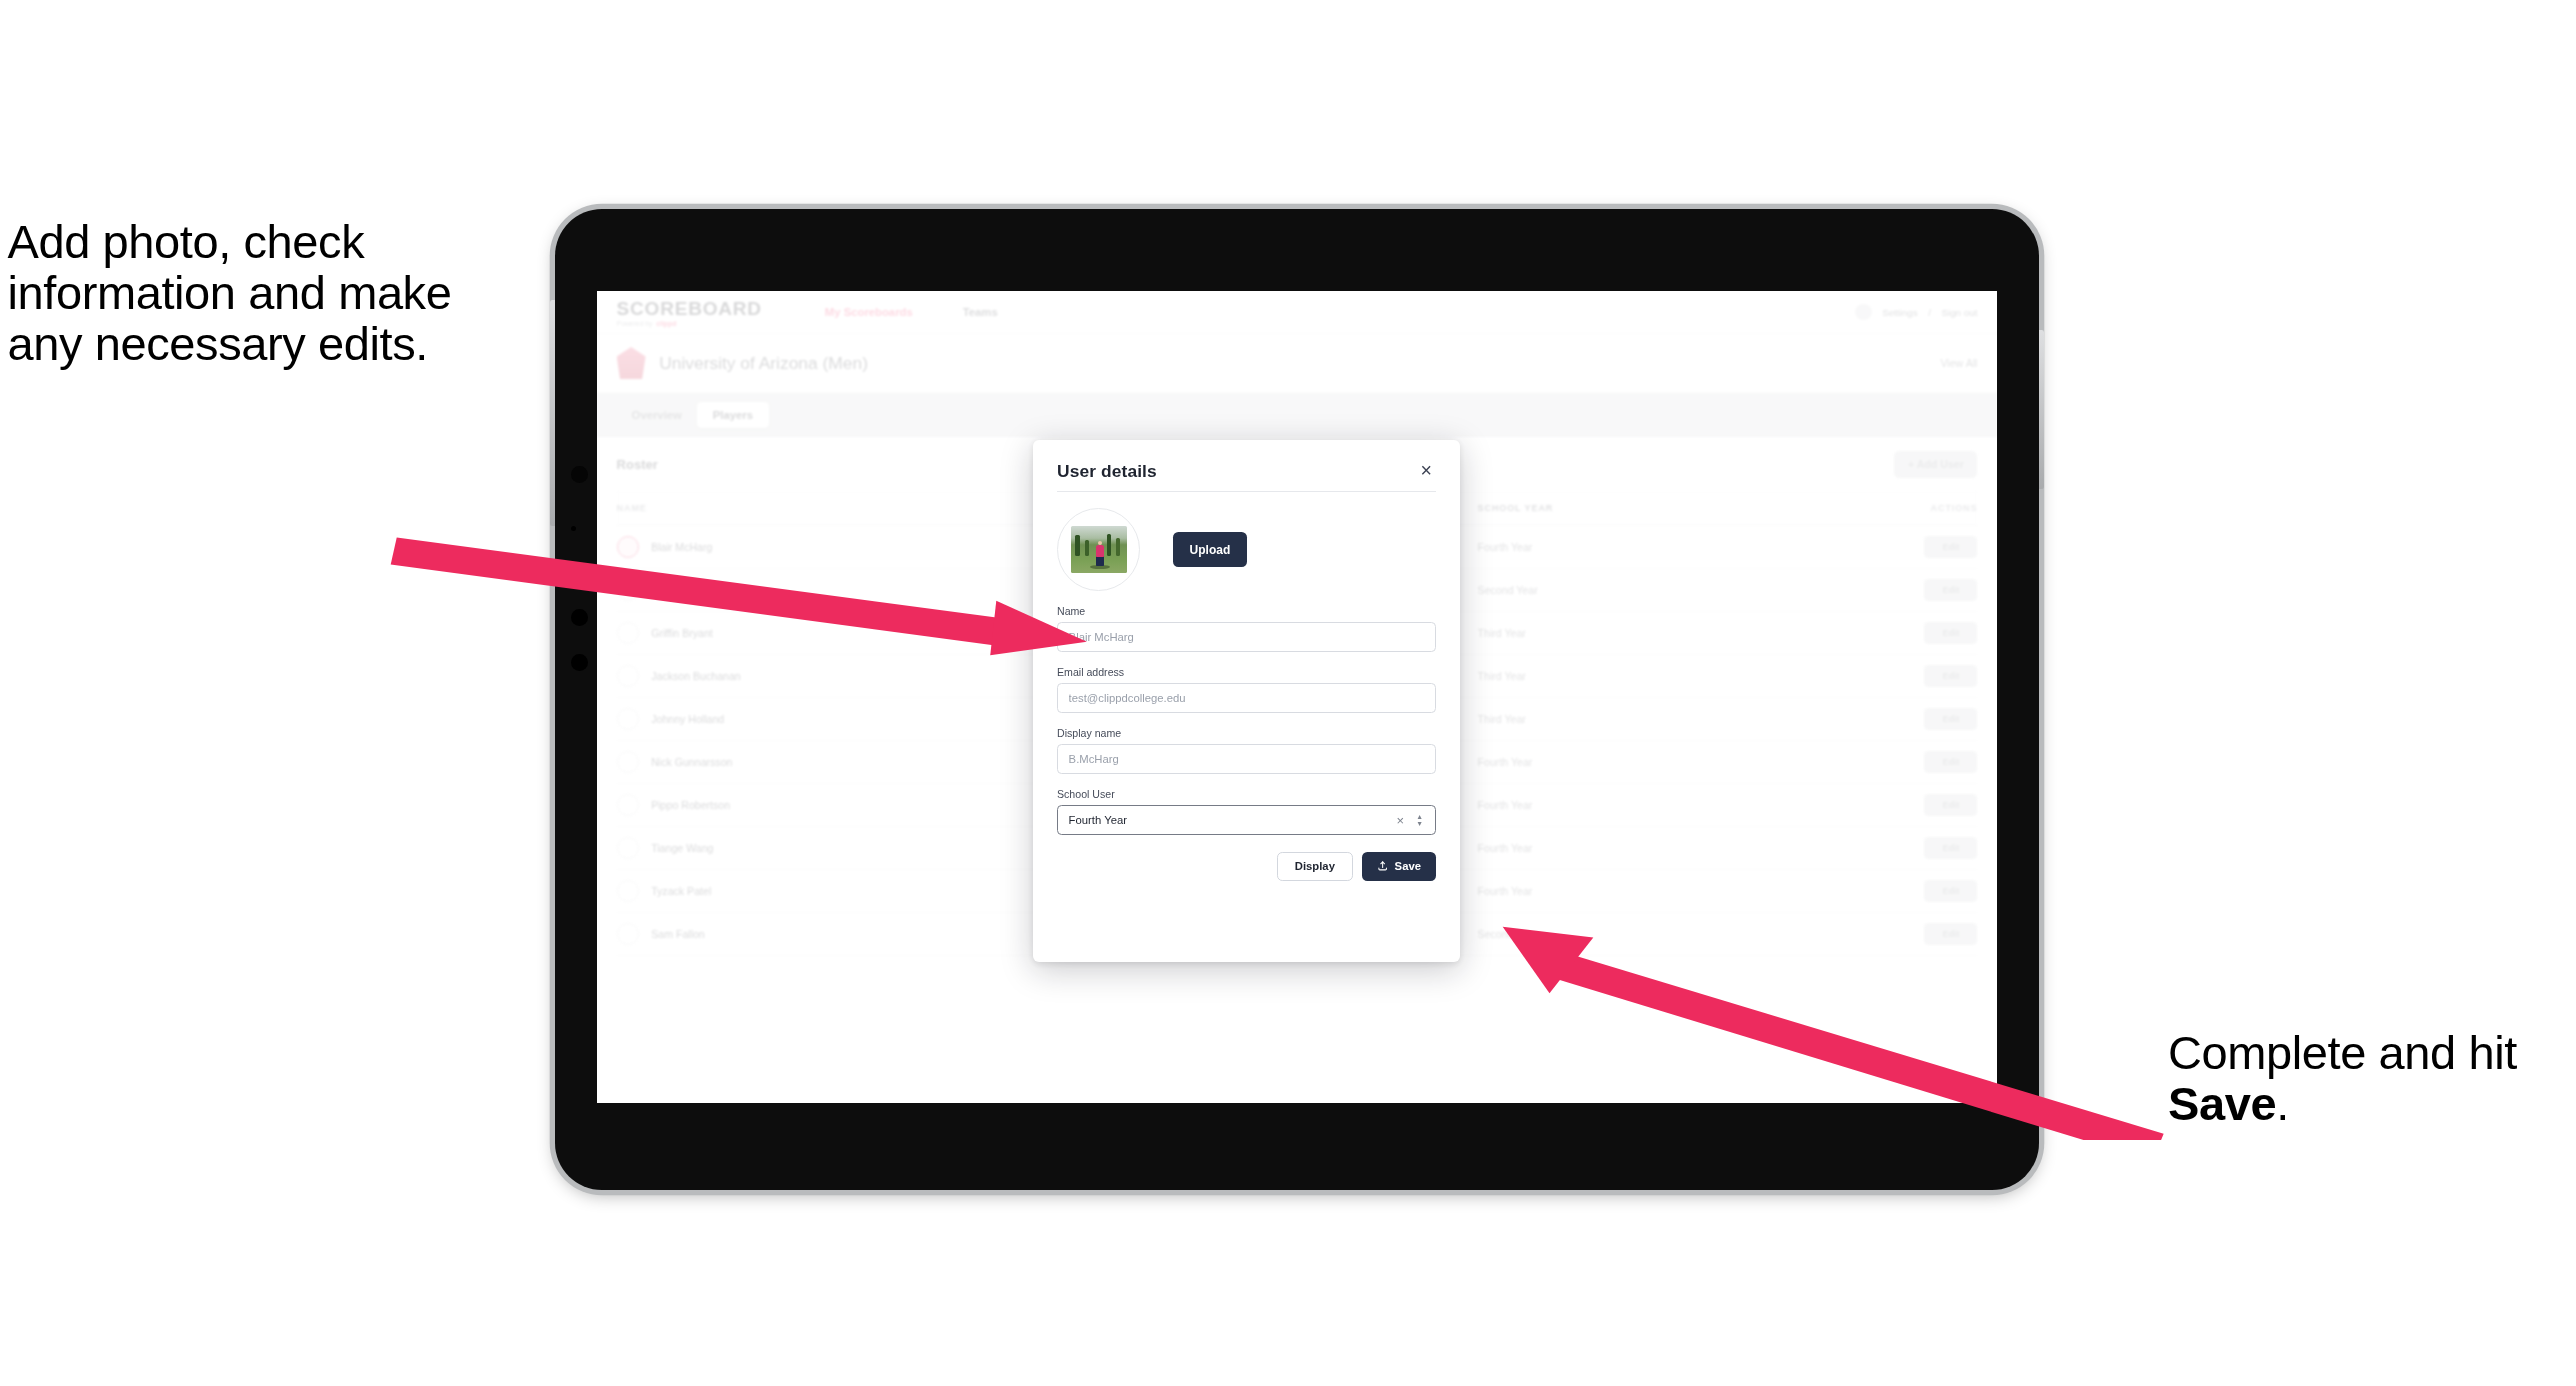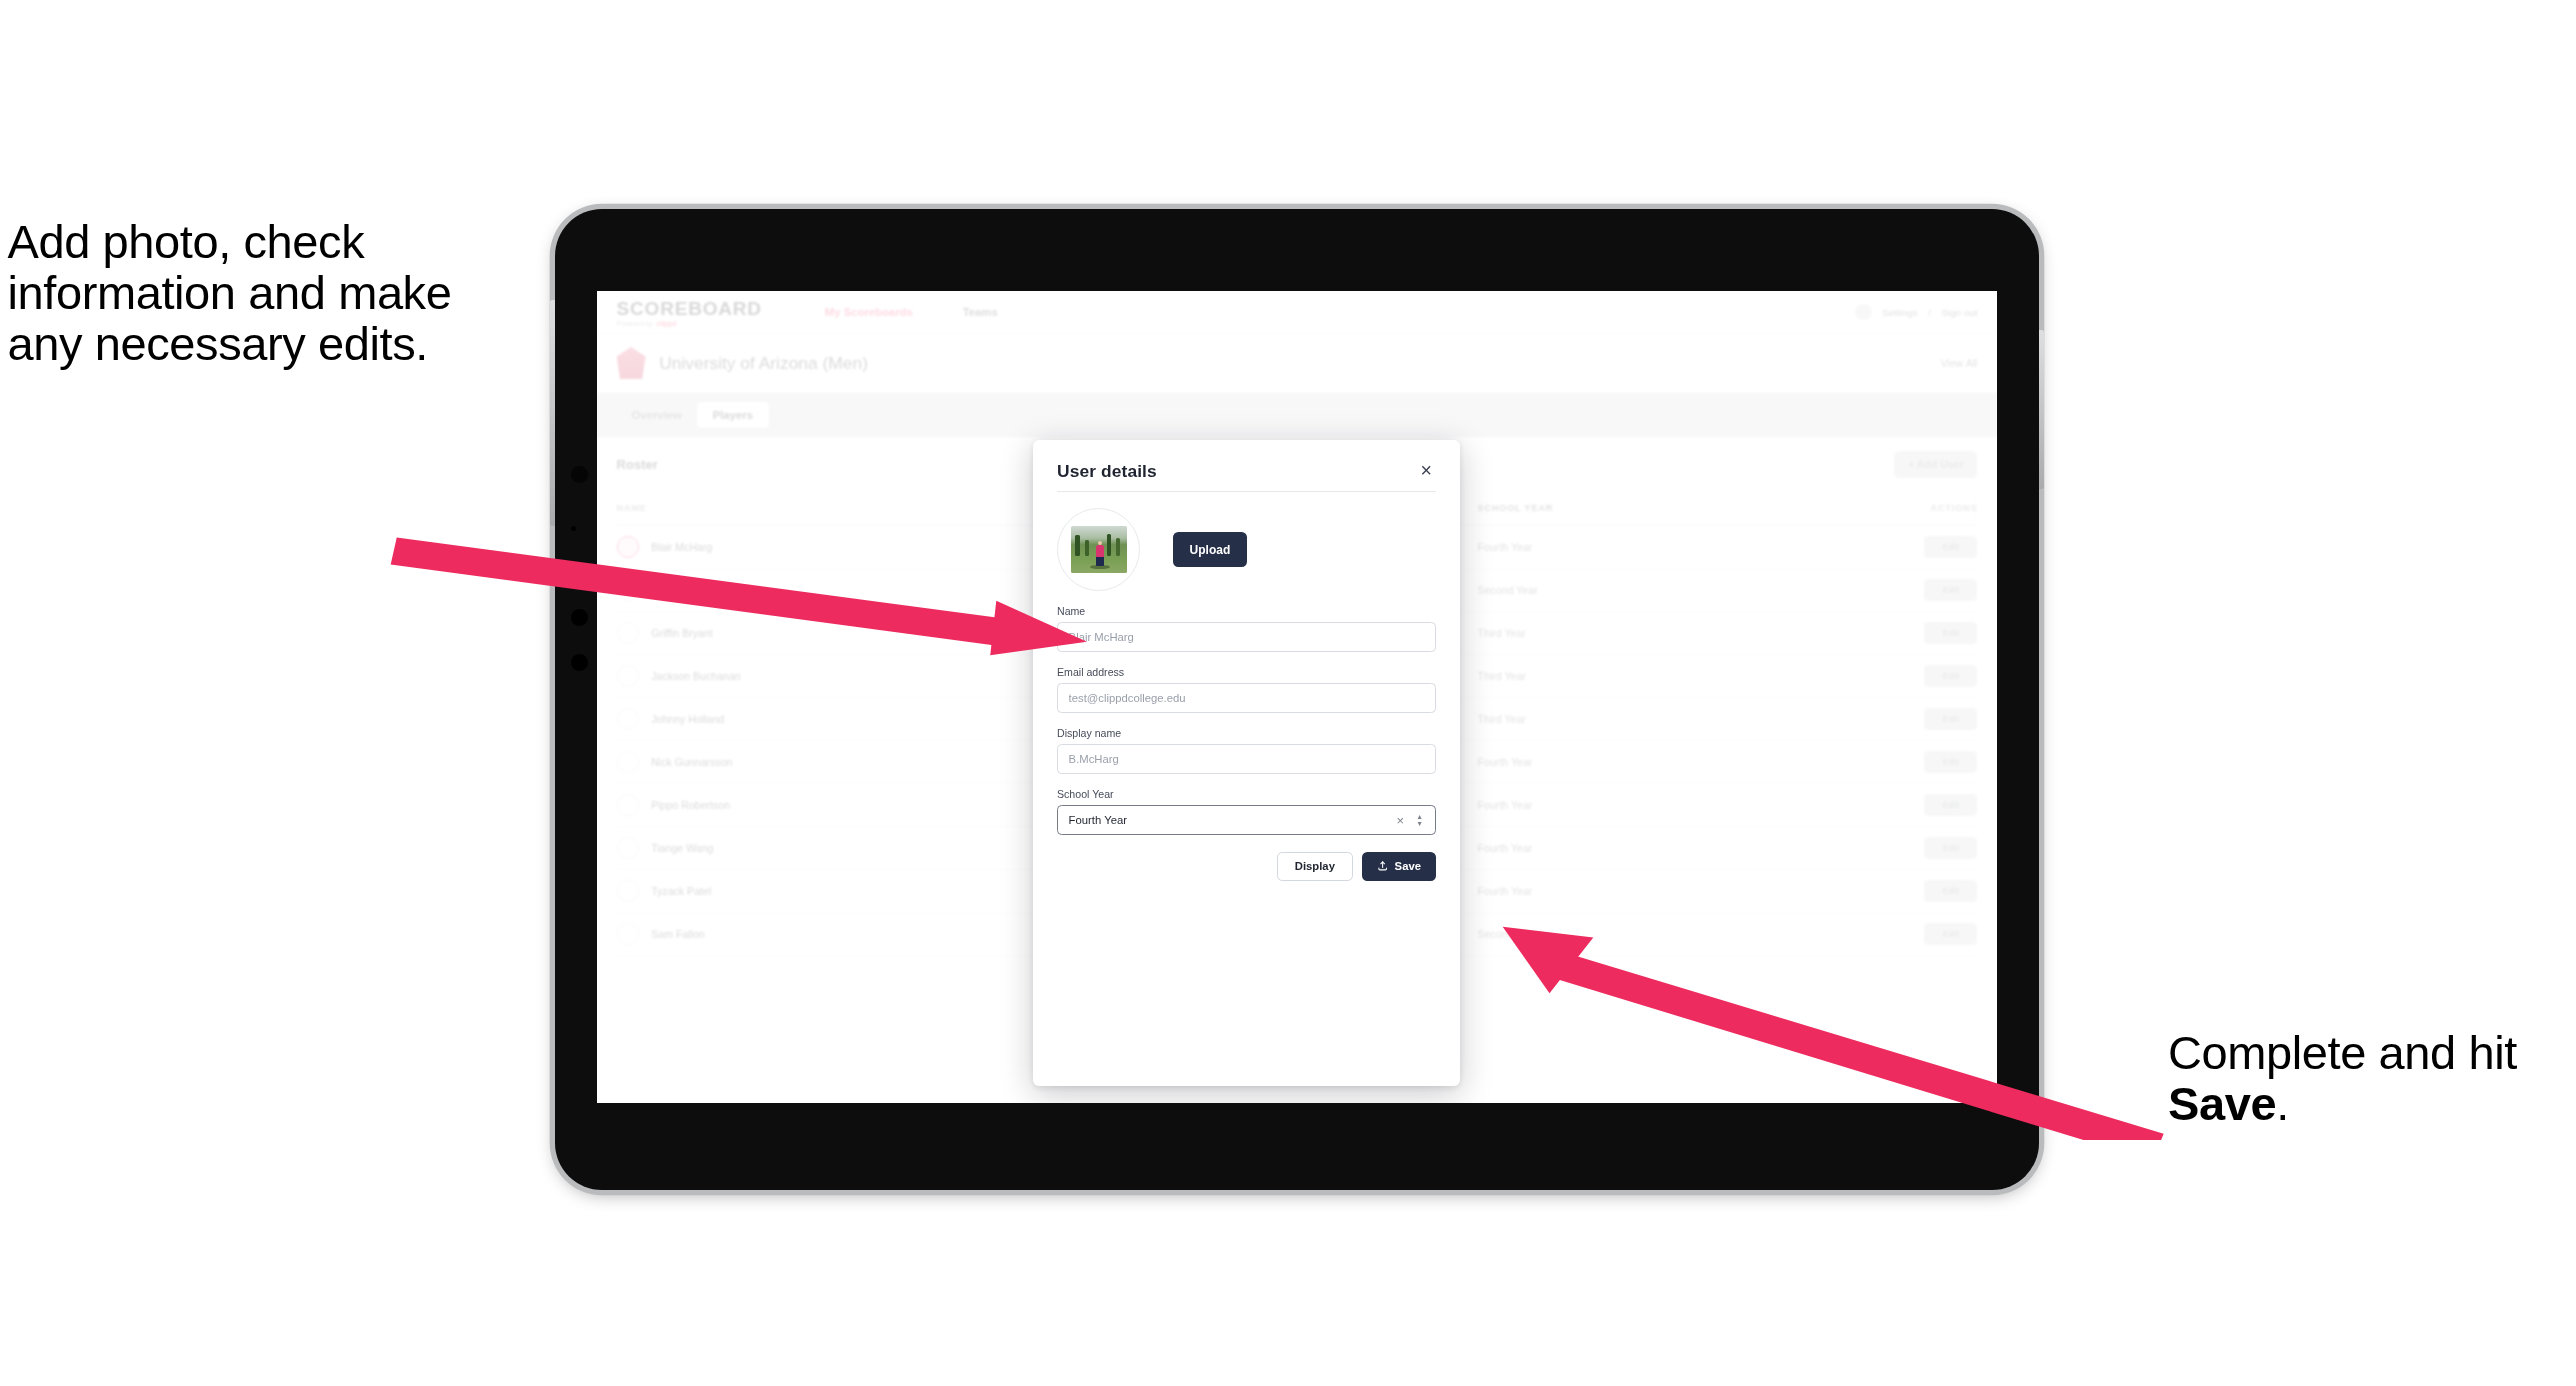--- a/index.html
+++ b/index.html
@@ -135,21 +135,21 @@
   .edit-btn {
     width:53px; height:22.6px; border-radius:4.5px; background:#d2d3d6;
     display:flex; align-items:center; justify-content:center; gap:4.5px;
     font-size:9px; font-weight:600; color:#8b8d93;
   }
 
   
   #modal {
     position:absolute;
     left:436px; top:149px;
-    width:427px; height:646px;
+    width:427px; height:522px;
     background:#ffffff;
     border-radius:6px;
     box-shadow:0 7.5px 33px rgba(16,20,32,.22), 0 1.5px 7.5px rgba(16,20,32,.10);
     padding: 21px 24px 0 24px;
   }
   .modal-head { display:flex; align-items:flex-start; justify-content:space-between; }
   .modal-title { font-size:17.4px; font-weight:700; color:#1f2430; letter-spacing:0.1px; }
   .modal-close {
     font-size:19.6px; line-height:.7; color:#3b4152; font-weight:300;
     width:19.6px; height:19.6px; display:flex; align-items:center; justify-content:center;
@@ -439,21 +439,21 @@
           <div class="field-label">Email address</div>
           <input class="field-input" value="test@clippdcollege.edu" style="">
         </div>
 
         <div class="field">
           <div class="field-label">Display name</div>
           <input class="field-input" value="B.McHarg" style="">
         </div>
 
         <div class="field">
-          <div class="field-label">School Year</div>
+          <div class="field-label">School User</div>
           <div class="select-wrap">
             <div class="field-select">Fourth Year</div>
             <span class="sel-clear">×</span>
             <span class="sel-chev">
                 <i>▲</i>
                 <i>▼</i>
               </span>
           </div>
         </div>
 

